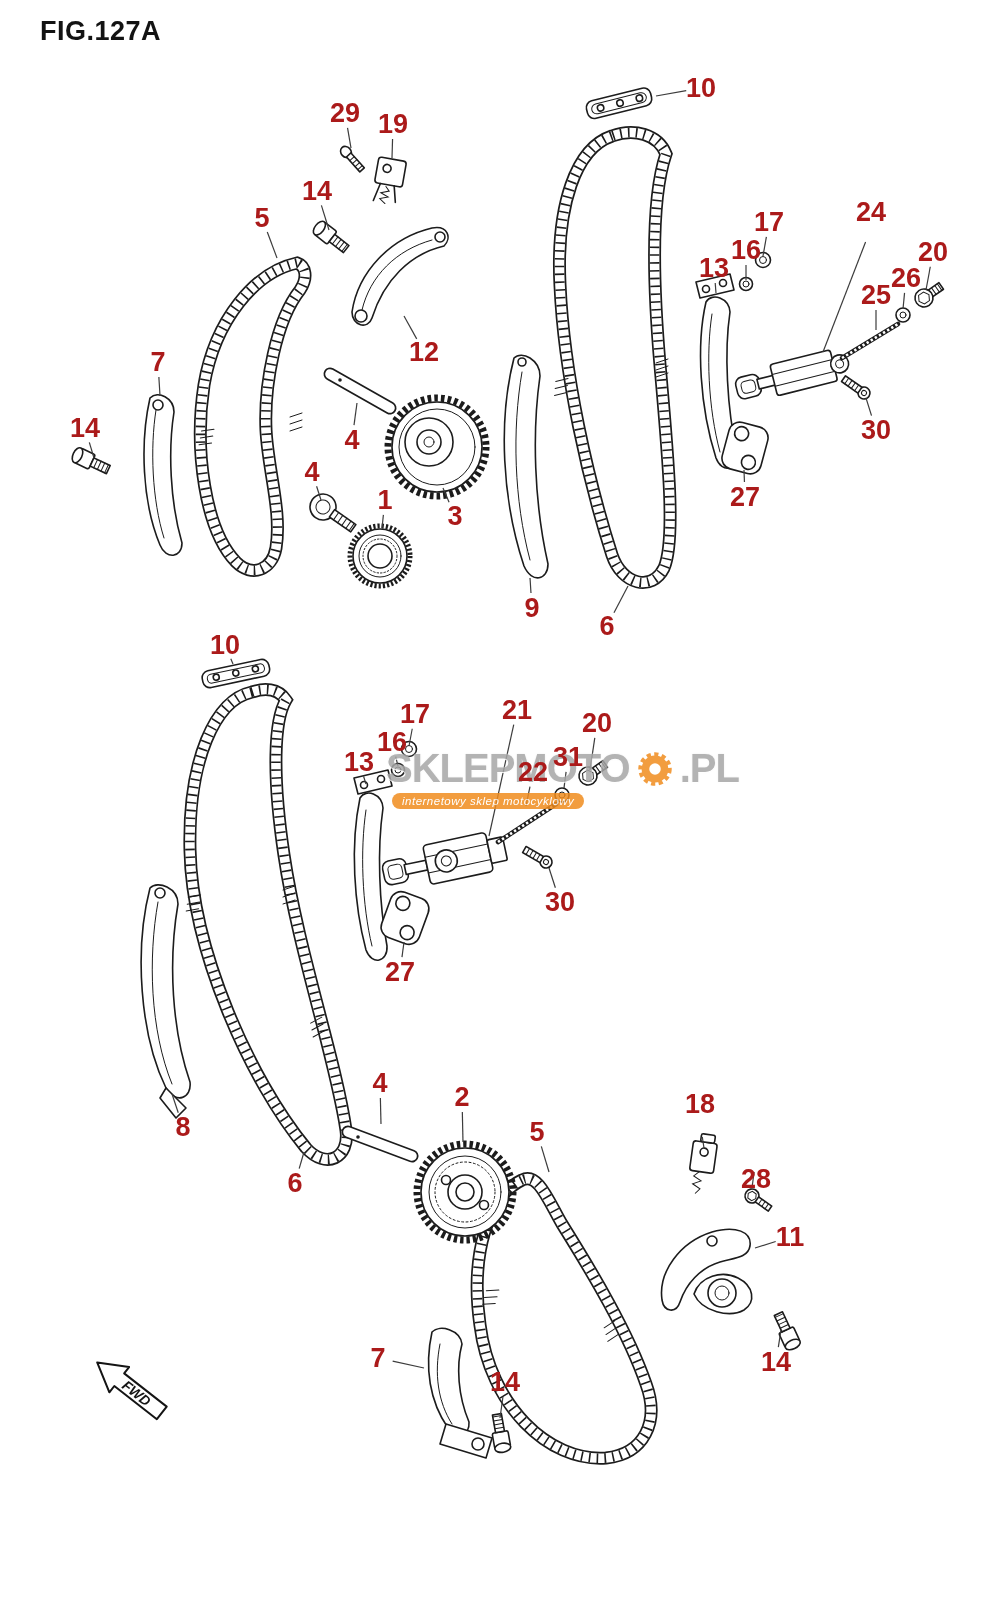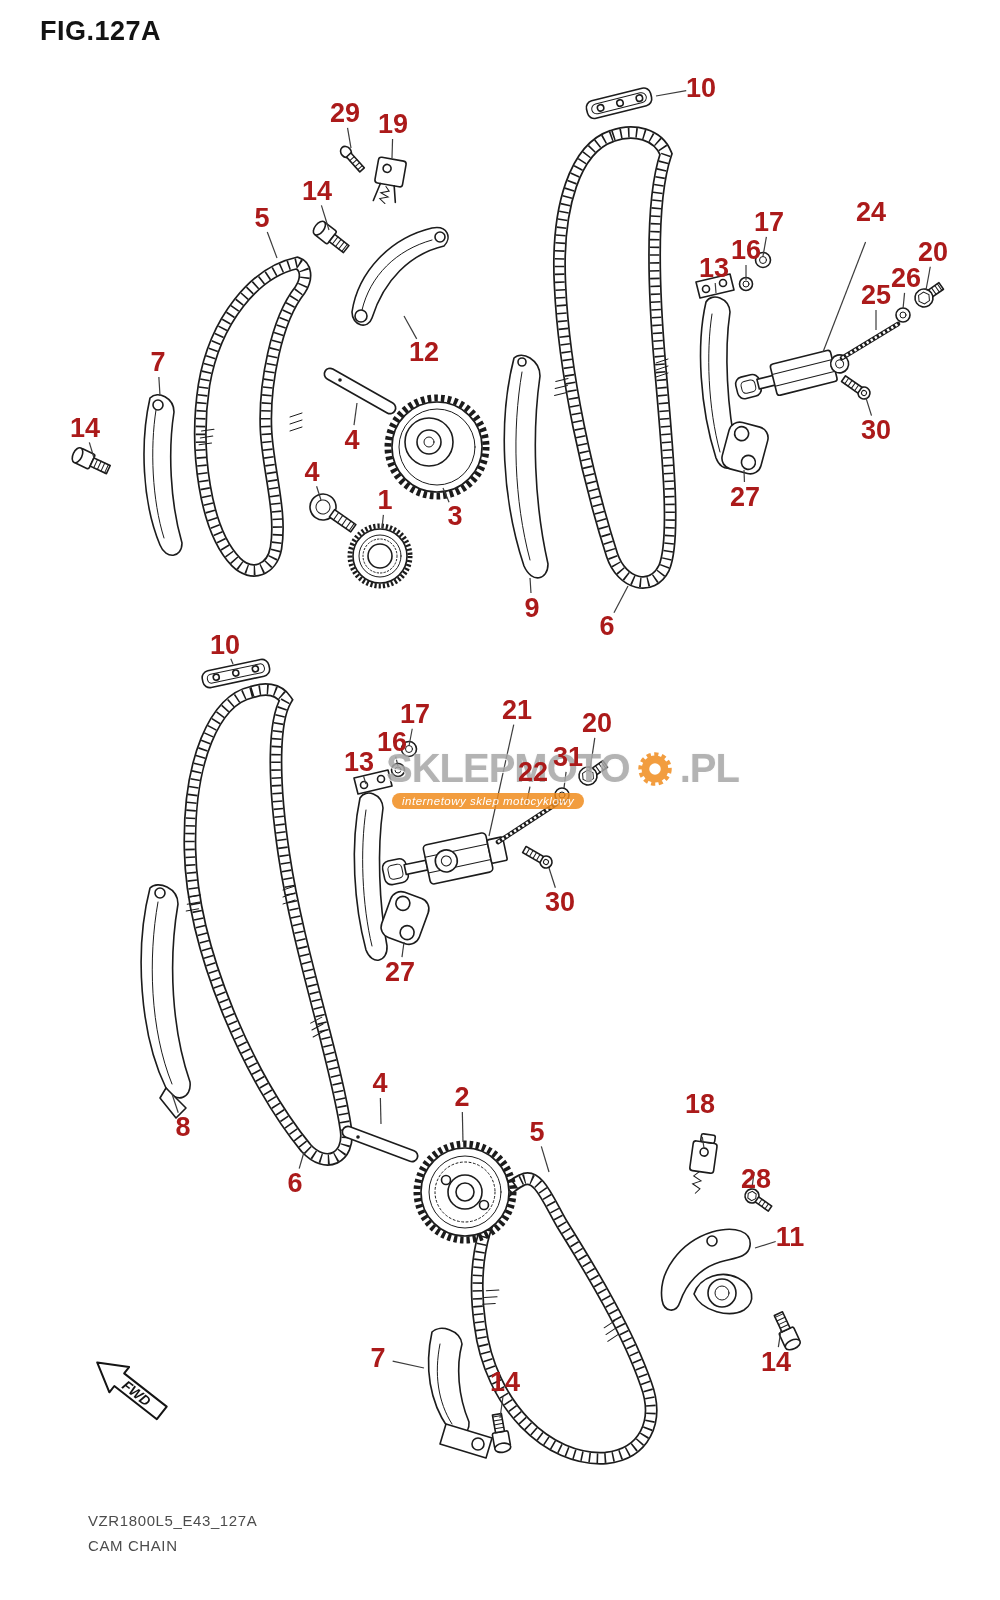--- a/index.html
+++ b/index.html
@@ -451,18 +451,14 @@
       <div class="part-label" style="left: 462px; top: 1097px;">2</div>
       <div class="part-label" style="left: 537px; top: 1132px;">5</div>
       <div class="part-label" style="left: 700px; top: 1104px;">18</div>
       <div class="part-label" style="left: 756px; top: 1157px; margin-top: 22px;">28</div>
       <div class="part-label" style="left: 790px; top: 1237px;">11</div>
       <div class="part-label" style="left: 776px; top: 1362px;">14</div>
       <div class="part-label" style="left: 378px; top: 1358px;">7</div>
       <div class="part-label" style="left: 505px; top: 1382px;">14</div>
     </div>
 
-  <div class="footer">
-    <div class="code">VZR1800L5_E43_127A</div>
-    <div class="diagram-title">CAM CHAIN</div>
-  </div>
 
 </div>
 
 </body></html>

